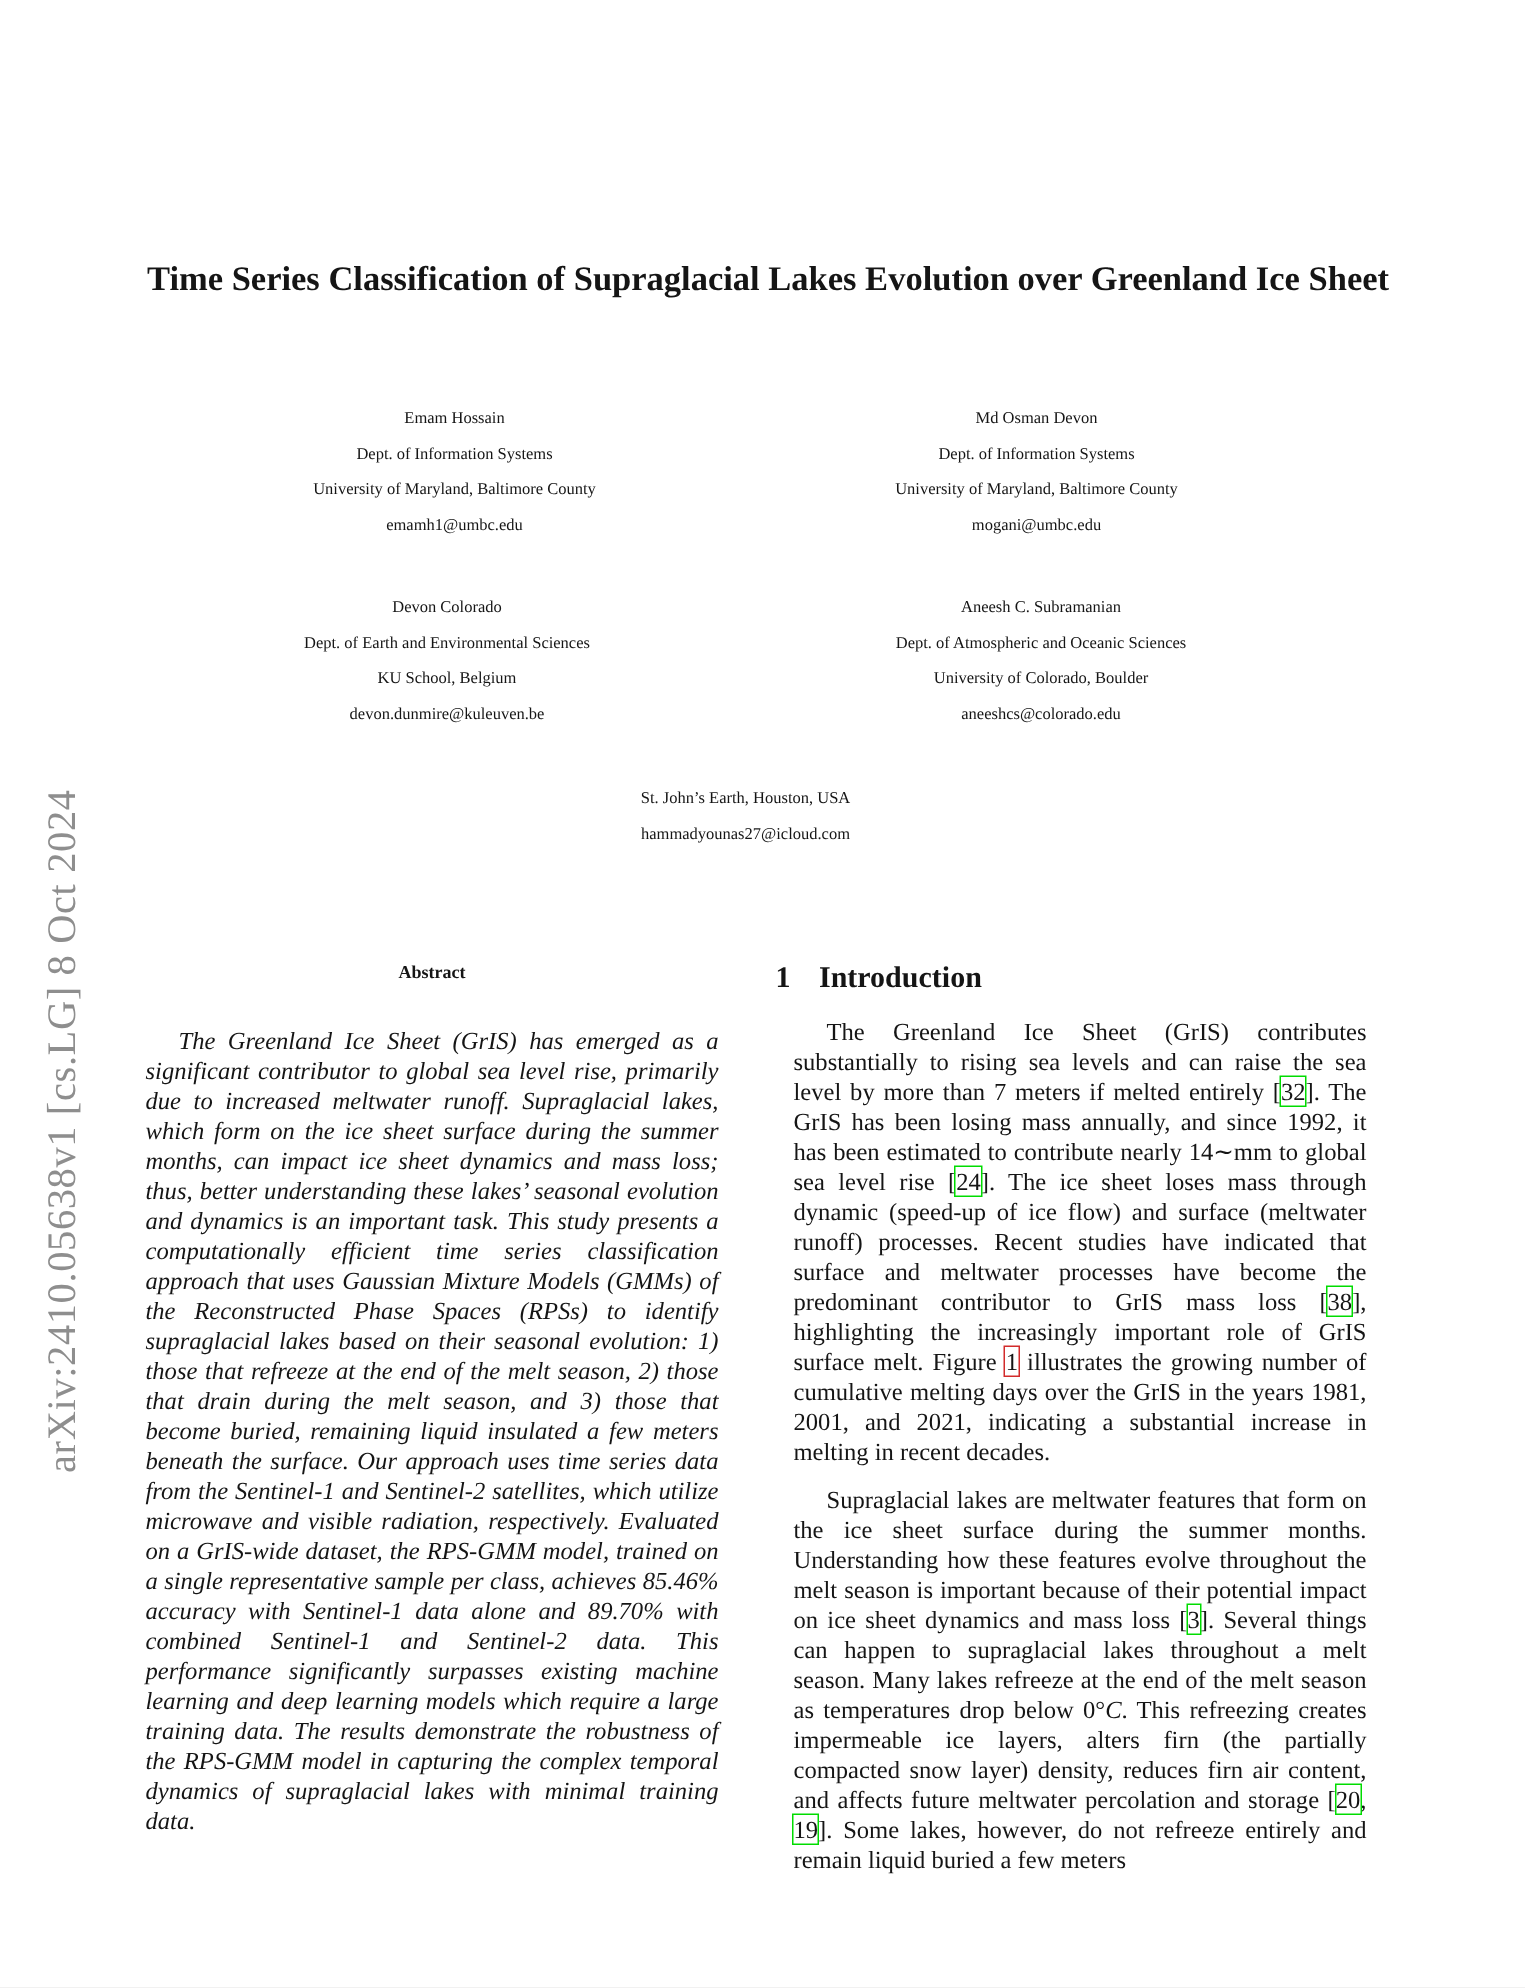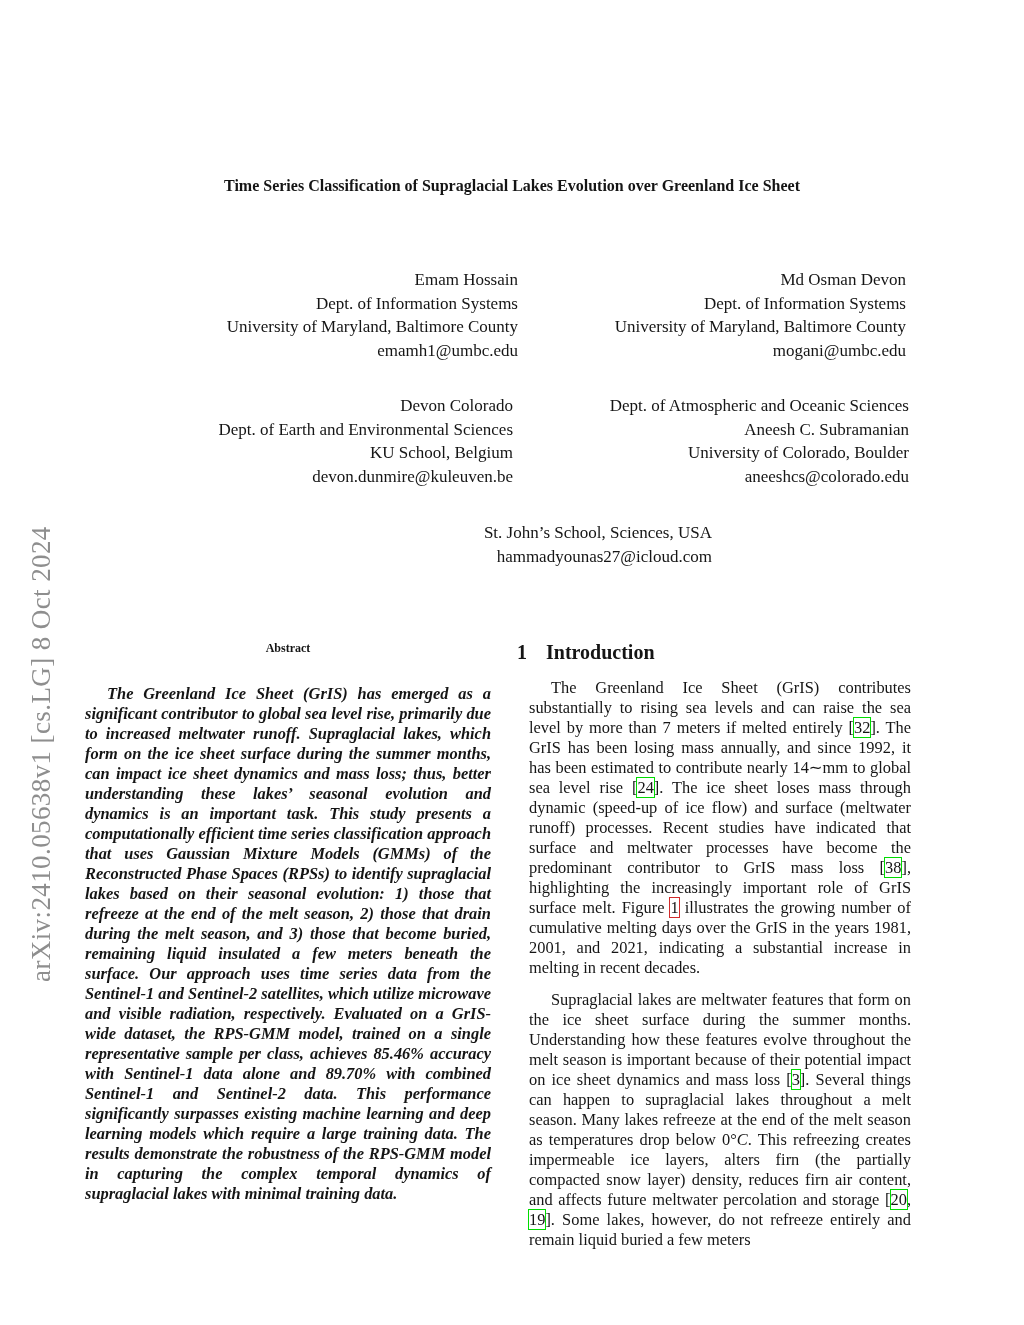--- a/index.html
+++ b/index.html
@@ -29,59 +29,58 @@
   }
 
   
   .title {
     position: absolute;
     left: 92px;
     right: 92px;
     top: 170px;
     margin: 0;
     text-align: center;
-    font-size: 16px;
+    font-size: 23px;
     font-weight: bold;
     line-height: 31px;
   }
 
   
   .author {
     position: absolute;
     width: 430px;
-    text-align: right;
-    font-size: 17px;
+    text-align: center;
+    font-size: 11px;
     line-height: 23.6px;
   }
   .author.r1c1 { left: 88px;  top: 268px; }
   .author.r1c2 { left: 476px; top: 268px; }
   .author.r2c1 { left: 83px;  top: 394px; }
   .author.r2c2 { left: 479px; top: 394px; }
   .author.r3c1 { left: 282px; top: 521px; }
 
   
   .col { position: absolute; top: 641px; width: 406px; }
   .col-left  { left: 85px; }
   .col-right { left: 517px; }
 
   .abstract-heading {
     margin: 0 0 28px 0;
     text-align: center;
     font-size: 12px;
     font-weight: bold;
   }
   .abstract-text {
-    margin: 0;
+    margin: 12px;
     font-style: italic;
     font-size: 16.4px;
     line-height: 20px;
     text-align: justify;
     text-indent: 22px;
     hyphens: auto;
-    font-weight: bold;
   }
 
   .section-heading {
     margin: 0 0 14px 0;
     font-size: 20px;
     font-weight: bold;
   }
   .section-heading .sec-num { margin-right: 19px; }
 
   .body-para {
@@ -128,28 +127,28 @@
   </div>
 
   <div class="author r2c1">
     <div>Devon Colorado</div>
     <div>Dept. of Earth and Environmental Sciences</div>
     <div>KU School, Belgium</div>
     <div>devon.dunmire@kuleuven.be</div>
   </div>
 
   <div class="author r2c2">
+    <div>Aneesh C. Subramanian</div>
     <div>Dept. of Atmospheric and Oceanic Sciences</div>
-    <div>Aneesh C. Subramanian</div>
     <div>University of Colorado, Boulder</div>
     <div>aneeshcs@colorado.edu</div>
   </div>
 
   <div class="author r3c1">
-    <div>St. John’s School, Sciences, USA</div>
+    <div>St. John’s Earth, Houston, USA</div>
     <div>hammadyounas27@icloud.com</div>
   </div>
 
   <div class="col col-left">
     <h2 class="abstract-heading">Abstract</h2>
     <p class="abstract-text">The Greenland Ice Sheet (GrIS) has emerged as a significant contributor to global sea level rise, primarily due to increased meltwater runoff. Supraglacial lakes, which form on the ice sheet surface during the summer months, can impact ice sheet dynamics and mass loss; thus, better understanding these lakes’ seasonal evolution and dynamics is an important task. This study presents a computationally efficient time series classification approach that uses Gaussian Mixture Models (GMMs) of the Reconstructed Phase Spaces (RPSs) to identify supraglacial lakes based on their seasonal evolution: 1) those that refreeze at the end of the melt season, 2) those that drain during the melt season, and 3) those that become buried, remaining liquid insulated a few meters beneath the surface. Our approach uses time series data from the Sentinel-1 and Sentinel-2 satellites, which utilize microwave and visible radiation, respectively. Evaluated on a GrIS-wide dataset, the RPS-GMM model, trained on a single representative sample per class, achieves 85.46% accuracy with Sentinel-1 data alone and 89.70% with combined Sentinel-1 and Sentinel-2 data. This performance significantly surpasses existing machine learning and deep learning models which require a large training data. The results demonstrate the robustness of the RPS-GMM model in capturing the complex temporal dynamics of supraglacial lakes with minimal training data.</p>
   </div>
 
   <div class="col col-right">
     <h2 class="section-heading">

